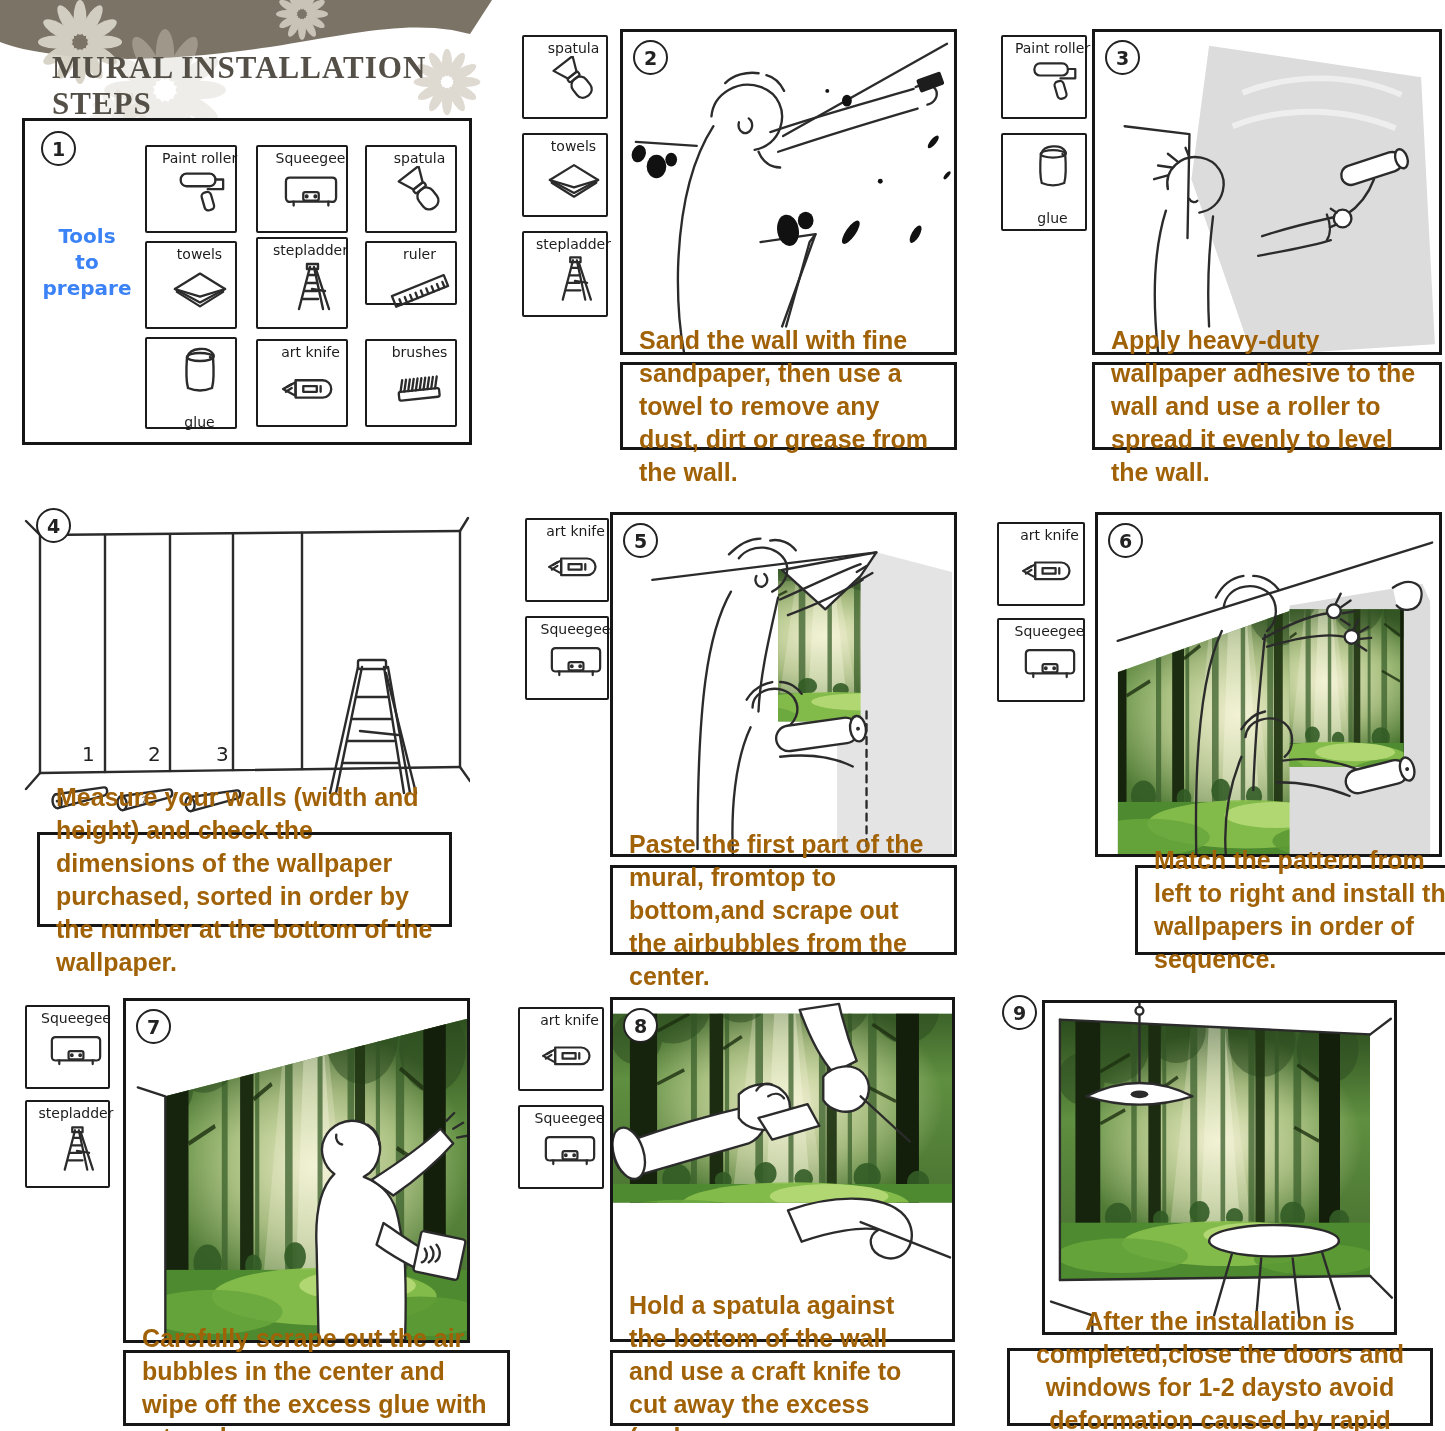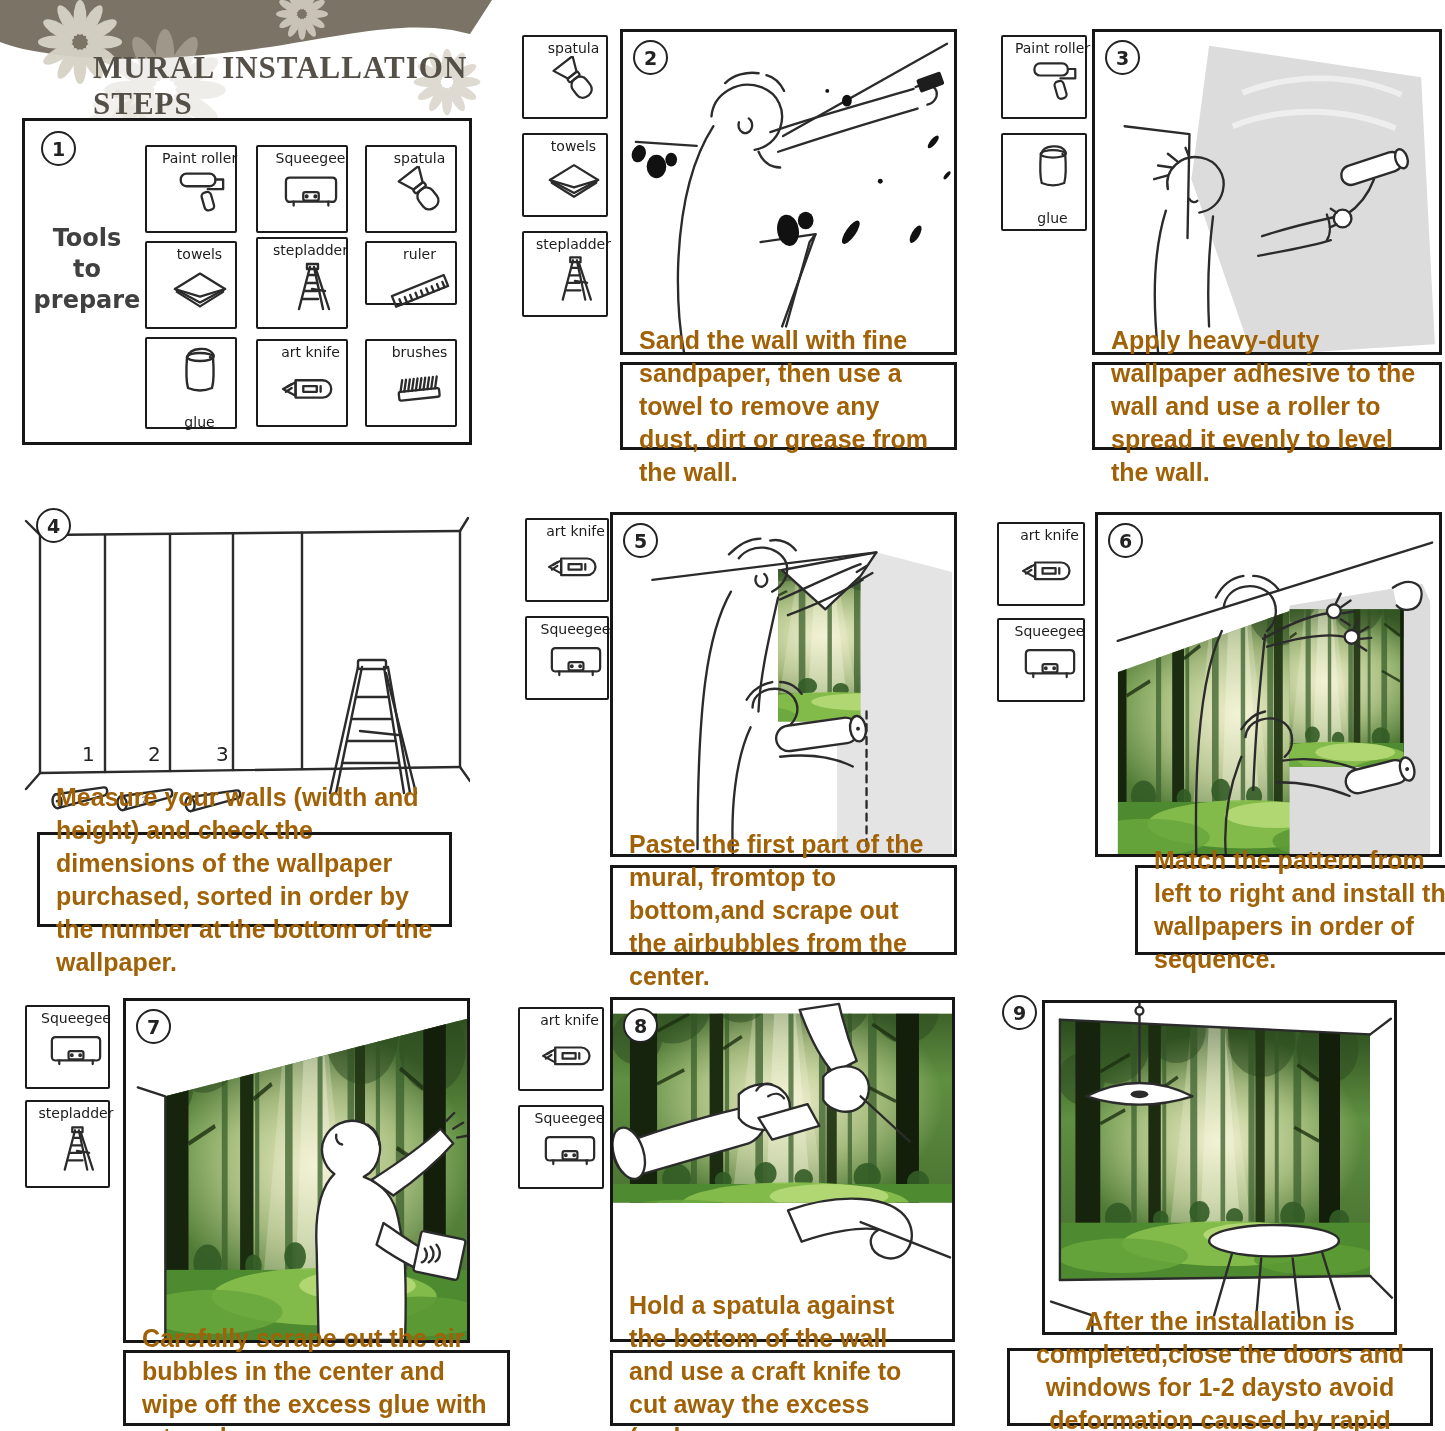--- a/index.html
+++ b/index.html
@@ -19,24 +19,24 @@
   .toolbox.labelbottom{justify-content:flex-start;}
   .toolbox.labelbottom .tlabel{margin-top:15px;}
   .toolbox svg.ticon{flex:0 0 auto;}
   
   .num{position:absolute;width:31px;height:31px;border:2.5px solid #222;border-radius:50%;
        background:#fff;display:flex;align-items:center;justify-content:center;
        font-family:"DejaVu Sans",sans-serif;font-size:19px;font-weight:700;color:#222;z-index:5;}
   
   #title{position:absolute;left:52px;top:50px;width:420px;
          font-family:"Liberation Serif",serif;font-weight:700;font-size:31px;
-         letter-spacing:1px;color:#544f47;z-index:3;margin-left:41px;}
+         letter-spacing:1px;color:#544f47;z-index:3;}
   
   .tools-heading{position:absolute;font-family:"DejaVu Sans",sans-serif;font-weight:700;
-                 font-size:24px;color:#404040;text-align:center;white-space:pre-line;line-height:1.3;}
+                 font-size:20px;color:#3b82f6;text-align:center;white-space:pre-line;line-height:1.3;}
   
   .sk{stroke:#2b2b2b;fill:none;stroke-width:2.4;stroke-linecap:round;stroke-linejoin:round;}
   .skf{stroke:#2b2b2b;fill:#fff;stroke-width:2.4;stroke-linecap:round;stroke-linejoin:round;}
   .wallnum{font-family:"DejaVu Sans",sans-serif;font-size:20px;fill:#222;}
   .rollnum{font-family:"DejaVu Sans",sans-serif;font-size:8px;fill:#555;}
 </style>
 </head>
 <body>
 
 <svg width="0" height="0" style="position:absolute" aria-hidden="true">

